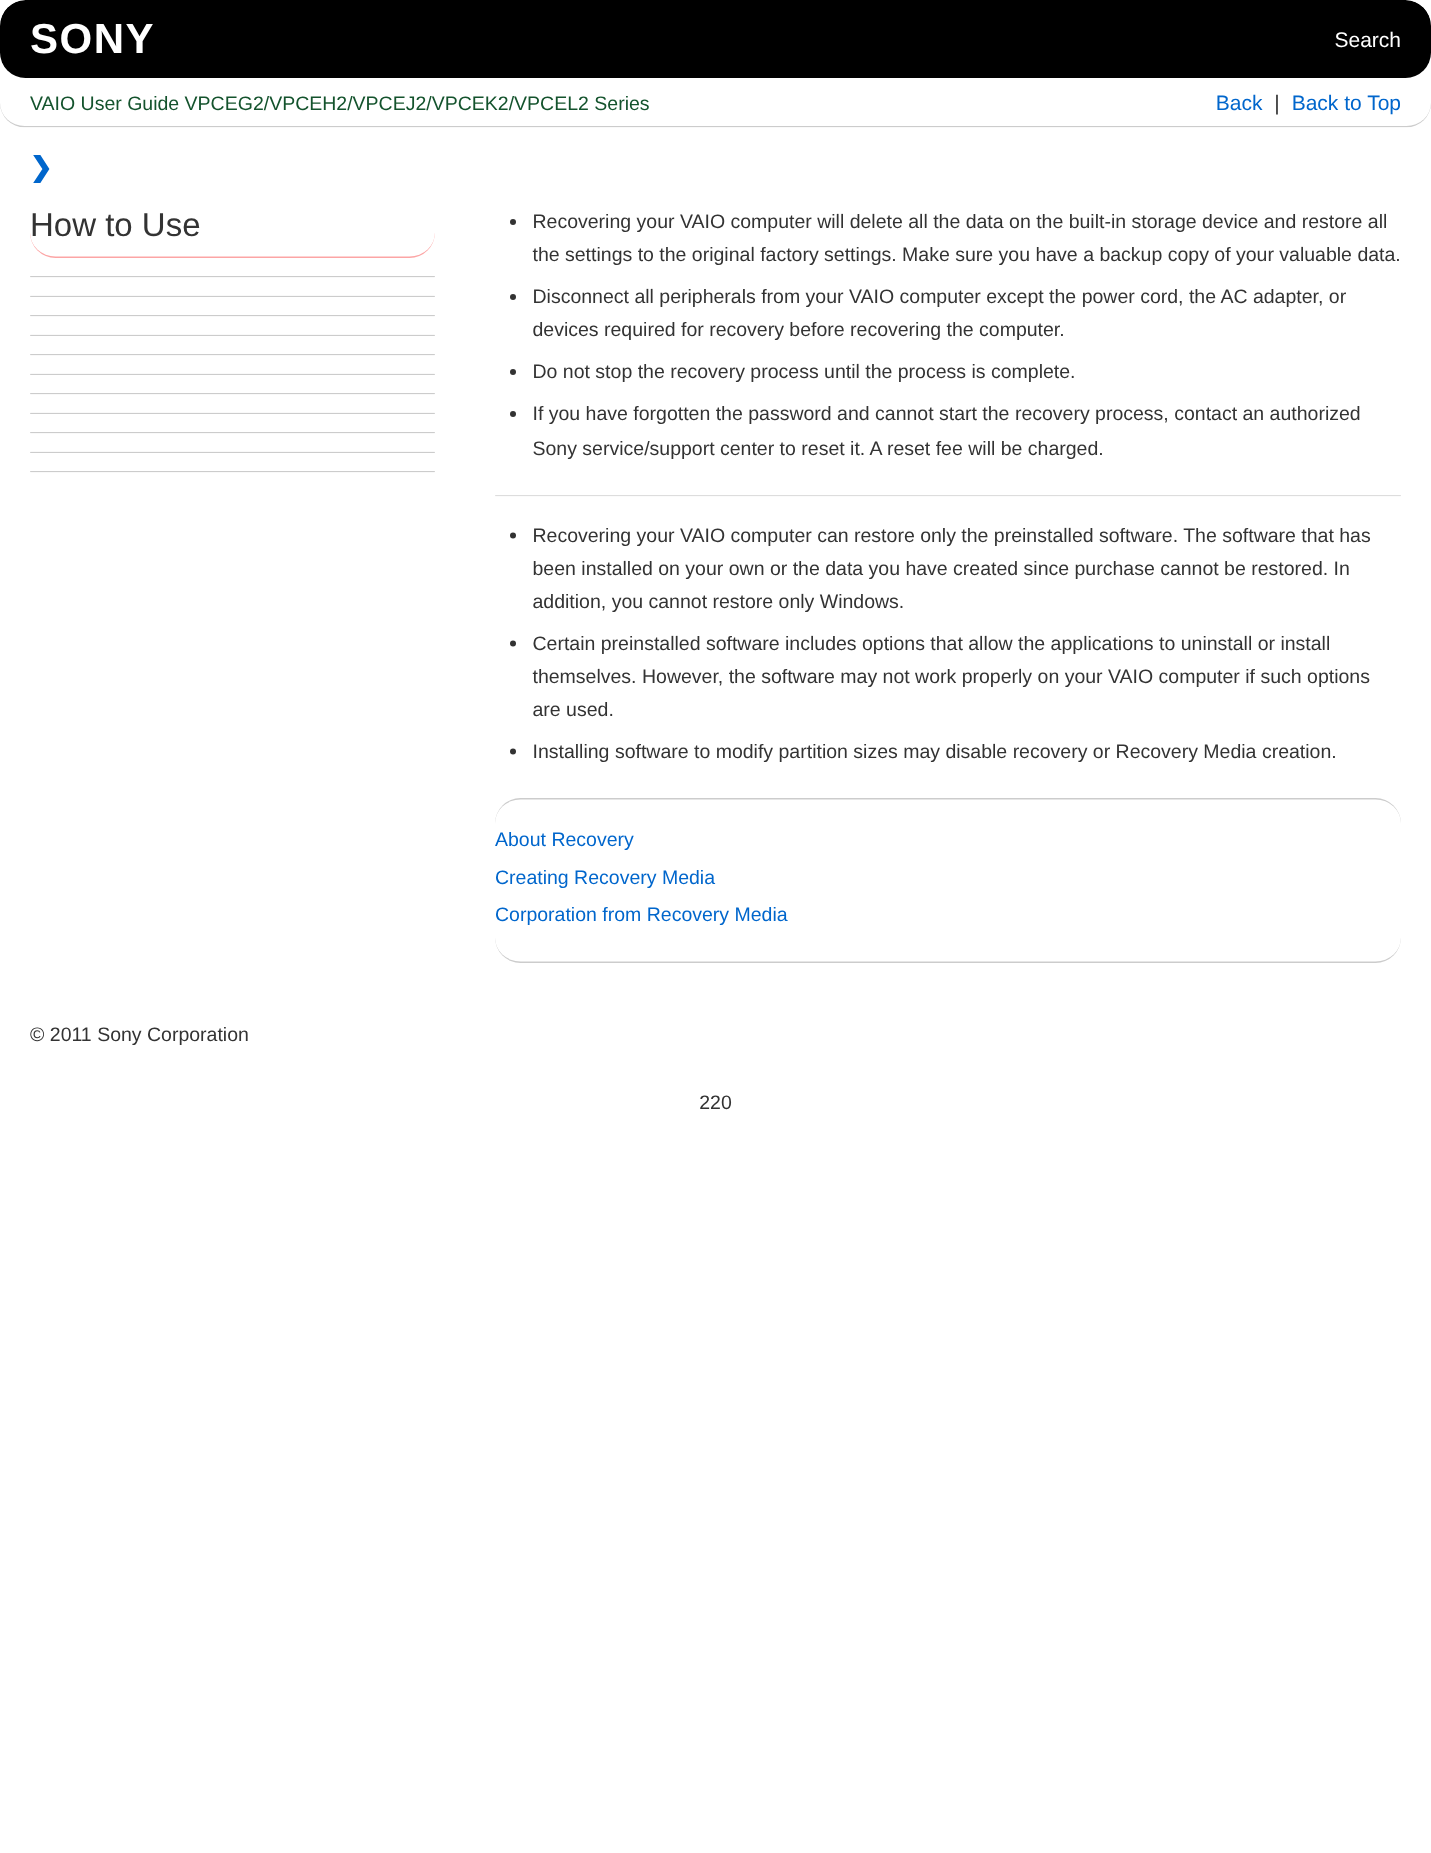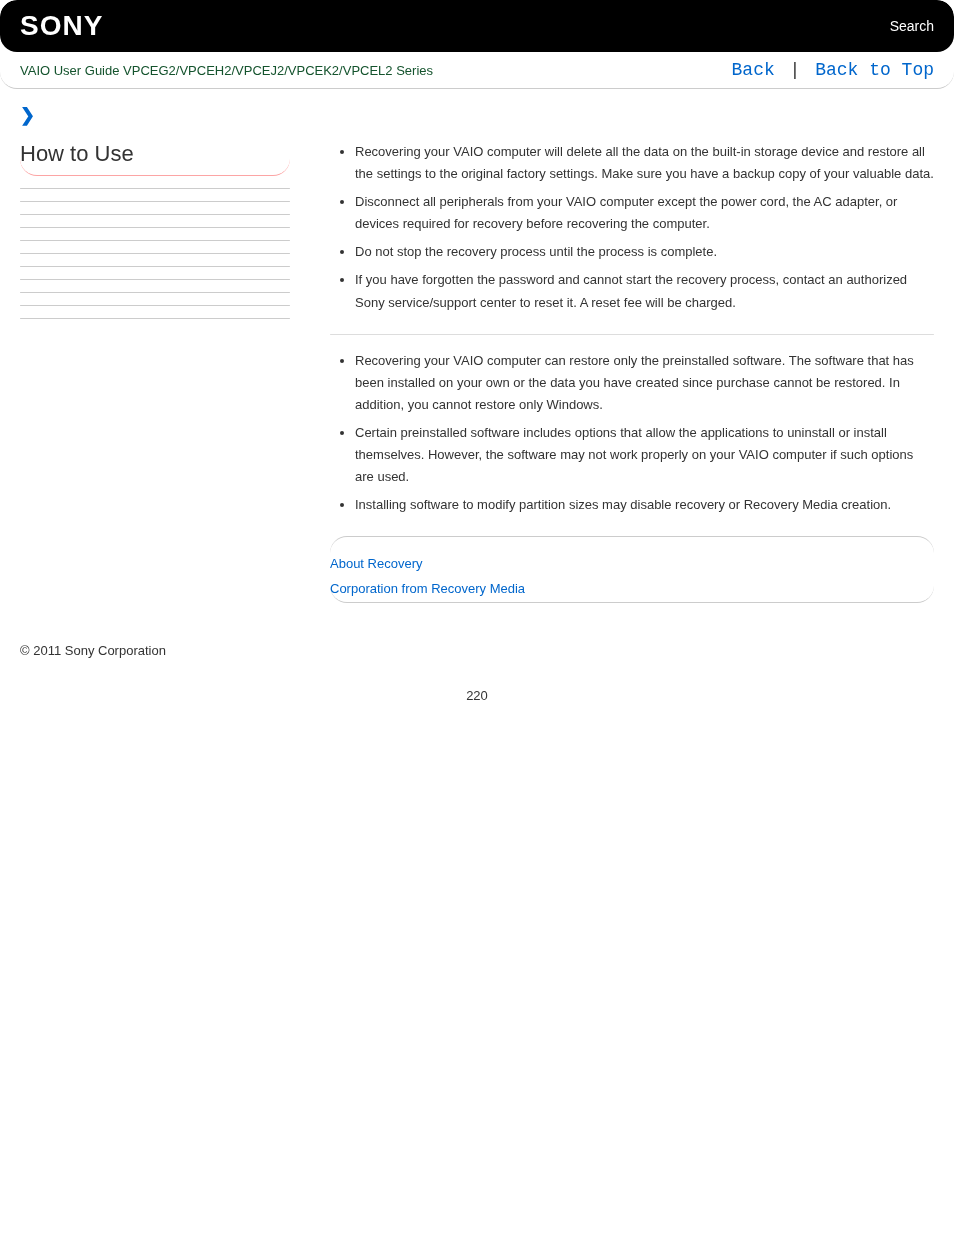--- a/index.html
+++ b/index.html
@@ -40,22 +40,21 @@
       align-items: center;
       padding: 8px 20px;
       border-bottom: 1px solid #ccc;
     }
     .nav-guide-title {
       font-size: 13px;
       color: #14532d;
       text-align: right;
     }
     .nav-links {
-      font-size: 18px;
-      font-family: Liberation Mono, monospace;
+      font-size: 14px;
     }
     .nav-links a {
       color: #0066cc;
       text-decoration: none;
     }
     .nav-links .separator {
       color: #333;
       margin: 0 4px;
     }
 
@@ -116,21 +115,21 @@
       font-size: 13px;
       color: #333;
     }
     .note-section ul li {
       margin-bottom: 6px;
     }
     .links-section {
       margin-top: 10px;
       padding-top: 15px;
       border-top: 1px solid #ccc;
-      padding-bottom: 0;
+      padding-bottom: 19px;
       border-bottom: 1px solid #ccc;
     }
     .links-section a {
       display: block;
       color: #0066cc;
       text-decoration: none;
       font-size: 13px;
       line-height: 1.9;
     }
 
@@ -211,20 +210,21 @@
     <div class="note-section">
       <ul>
         <li>Recovering your VAIO computer can restore only the preinstalled software. The software that has been installed on your own or the data you have created since purchase cannot be restored. In addition, you cannot restore only Windows.</li>
         <li>Certain preinstalled software includes options that allow the applications to uninstall or install themselves. However, the software may not work properly on your VAIO computer if such options are used.</li>
         <li>Installing software to modify partition sizes may disable recovery or Recovery Media creation.</li>
       </ul>
     </div>
 
     <div class="links-section">
       <a>About Recovery</a>
+      <a>Creating Recovery Media</a>
       <a>Corporation from Recovery Media</a>
     </div>
 
   </div>
 </div>
 
 <div class="page-footer">
   <span>© 2011 Sony Corporation</span>
 </div>
 

